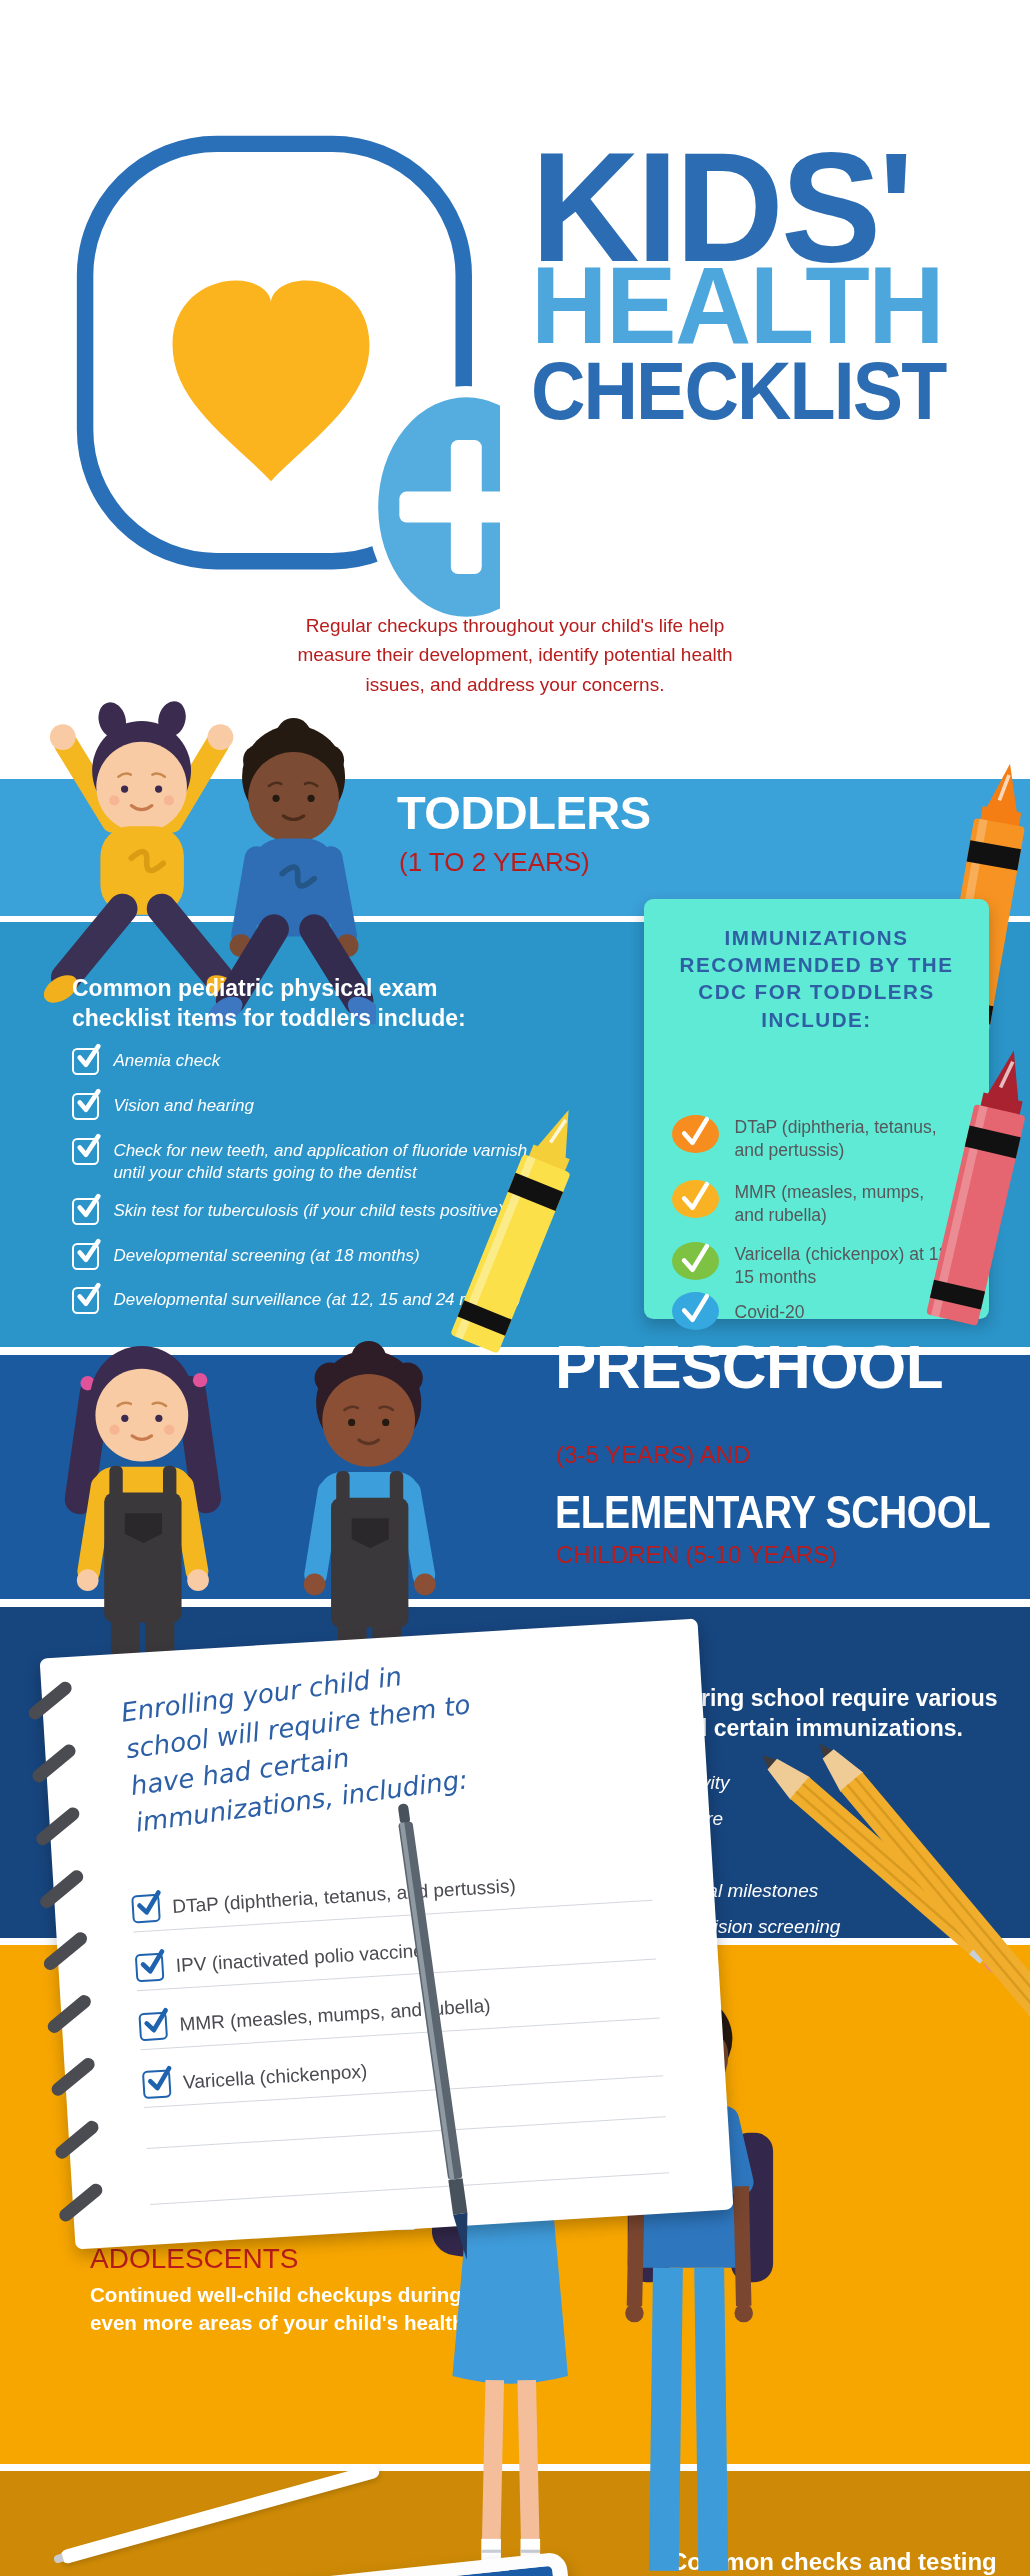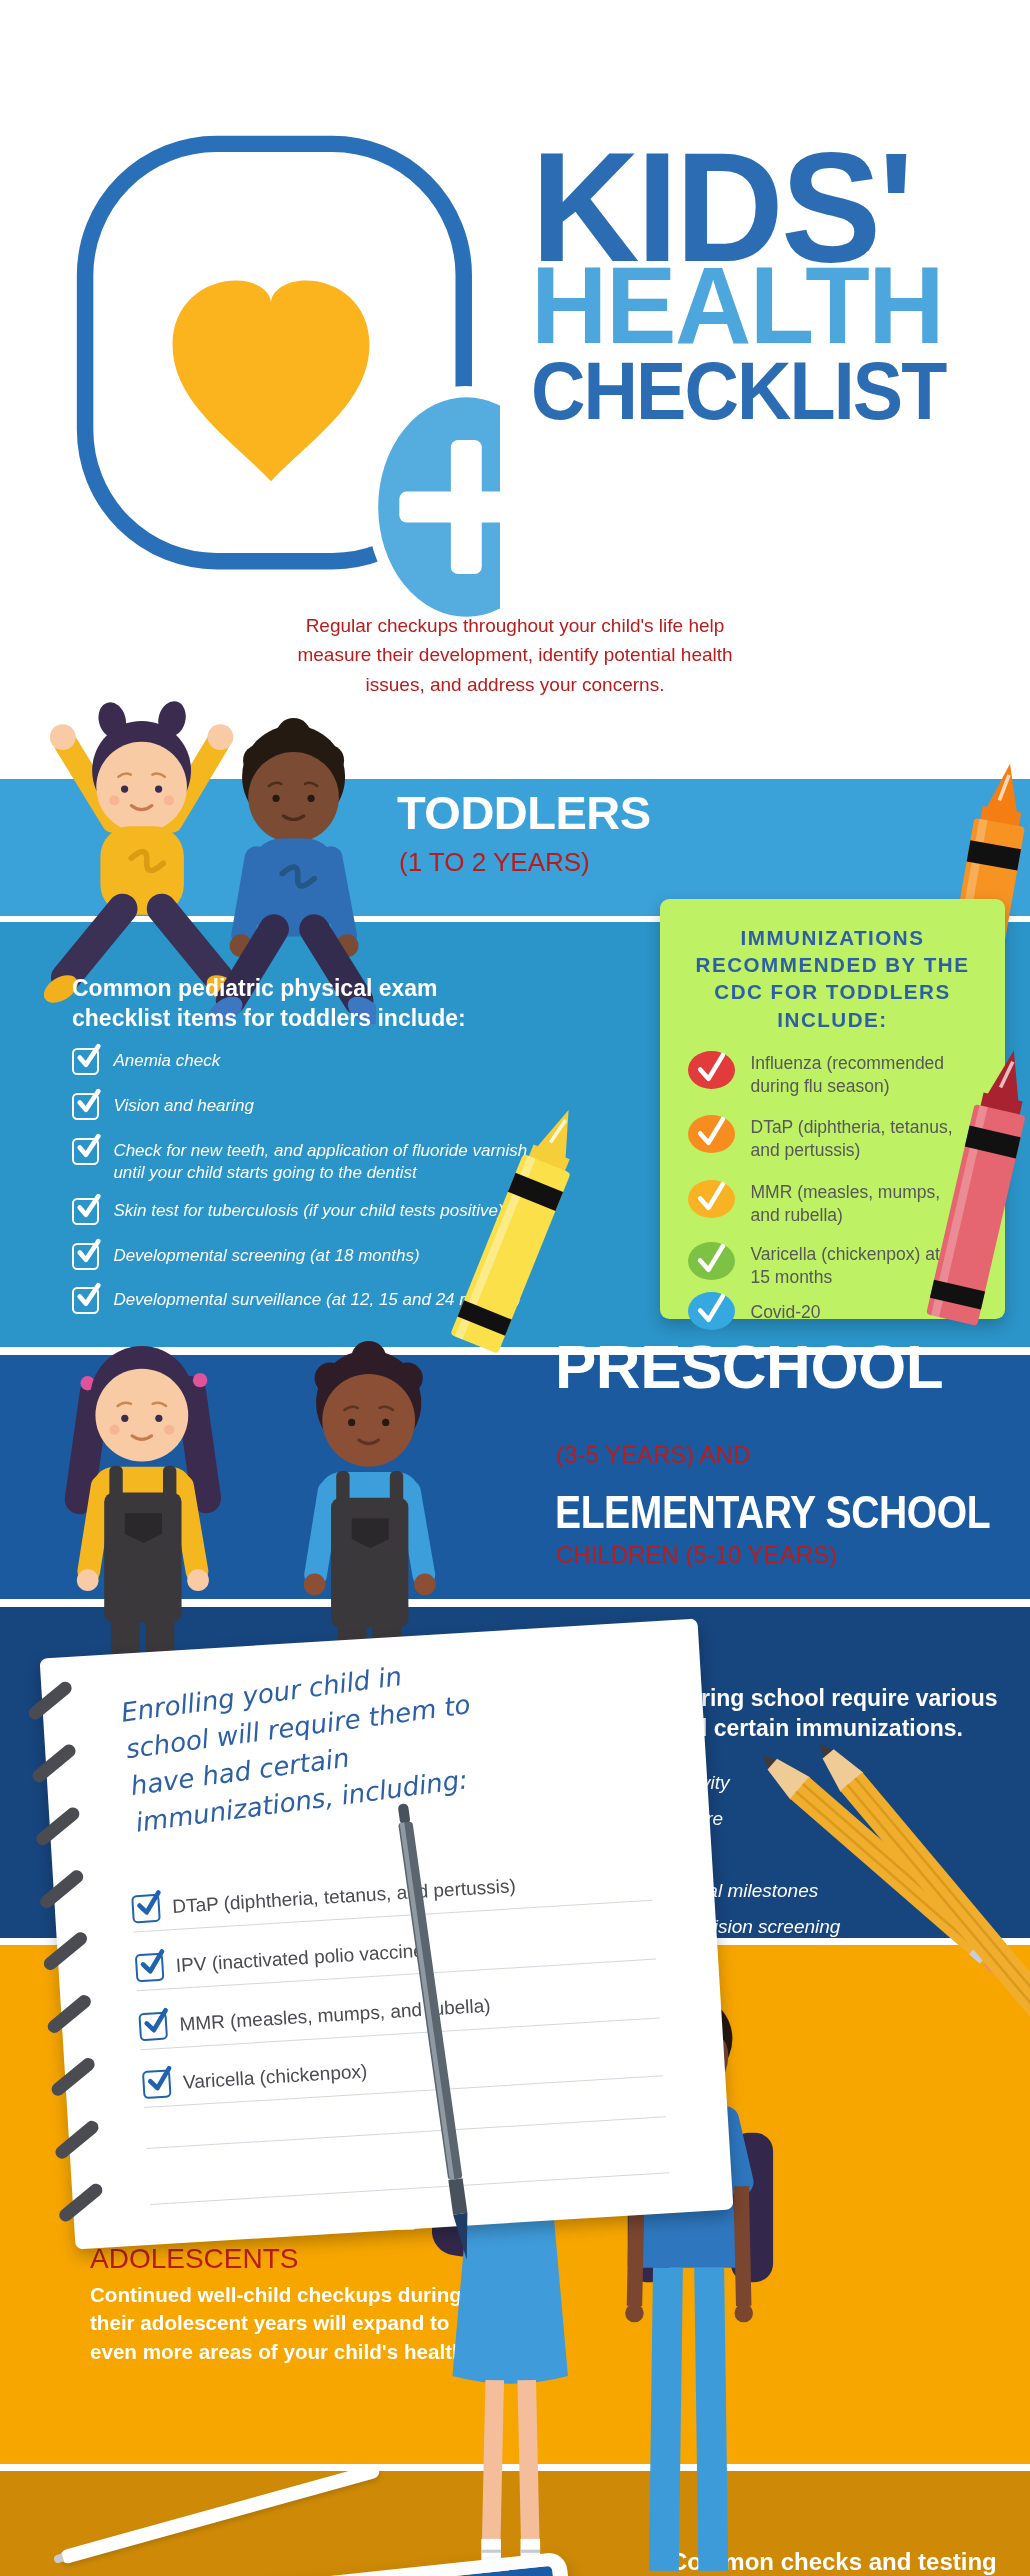--- a/index.html
+++ b/index.html
@@ -24,22 +24,22 @@
   .hband{font-weight:bold;color:#fff;letter-spacing:-0.5px;line-height:1;}
   .sub{color:#b91c1c;line-height:1;}
   
   .crow{position:absolute;display:flex;gap:14.4px;align-items:flex-start;}
   .cbx{flex:0 0 auto;width:23px;height:23px;border:2.6px solid #fff;border-radius:5.2px;position:relative;}
   .cbx svg{position:absolute;left:0.5px;top:-7.7px;overflow:visible;}
   .ck{fill:none;stroke:#fff;stroke-width:9;stroke-linecap:round;stroke-linejoin:round;}
   .lbl{color:#fff;font-size:17px;line-height:1.3;white-space:nowrap;padding-top:2.1px;font-style:italic;}
   .wrap{white-space:normal;}
   
-  #cdc-card{left:644px;top:899px;width:345px;height:420px;background:#bef264;border-radius:9.3px;
-            box-shadow:0 6.2px 14.4px rgba(0,0,0,.22);z-index:6;margin-left:16px;}
+  #cdc-card{left:644px;top:899px;width:345px;height:420px;background:#5eead4;border-radius:9.3px;
+            box-shadow:0 6.2px 14.4px rgba(0,0,0,.22);z-index:6;}
   .cdc-title{position:absolute;left:28px;top:25px;width:289px;text-align:center;color:#2E5FA5;
              font-weight:bold;font-size:20.6px;line-height:1.32;letter-spacing:1.5px;}
   .cdc-row{position:absolute;left:28px;display:flex;gap:15.5px;align-items:flex-start;}
   .cchk{flex:0 0 auto;width:47px;height:38px;border-radius:50%;position:relative;}
   .cchk svg{position:absolute;left:7.2px;top:-2.1px;overflow:visible;}
   .cdc-lbl{color:#57575C;font-size:17.5px;line-height:1.3;padding-top:1px;}
   
   #notepad{left:57px;top:1638px;width:659px;height:592px;background:#fff;border-radius:7.2px;
            box-shadow:0 7.2px 15.5px rgba(0,0,0,.25);transform:rotate(-3.5deg);transform-origin:center;z-index:6;}
   .coil{position:absolute;left:-18.5px;width:52px;height:13px;background:#4B4B52;border-radius:6.7px;transform:rotate(-36deg);}
@@ -211,28 +211,20 @@
     <line x1="77" y1="20" x2="66" y2="72" stroke="#fff" stroke-width="7" opacity=".8"></line>
     <rect x="37" y="88" width="76" height="26" fill="#F4CF3A"></rect>
     <rect x="25" y="112" width="100" height="380" rx="8" fill="#FBE04A"></rect>
     <rect x="35" y="112" width="16" height="380" fill="#fff" opacity=".35"></rect>
     <rect x="25" y="152" width="100" height="40" fill="#111"></rect>
     <rect x="25" y="420" width="100" height="34" fill="#111"></rect>
   </svg>
 
   <div class="abs" id="cdc-card">
     <div class="cdc-title">IMMUNIZATIONS RECOMMENDED BY THE CDC FOR TODDLERS INCLUDE:</div>
-    <div class="cdc-row" style="top:152px;">
-      <span class="cchk" style="background:#E23B3B;">
-          <svg width="31" height="36" viewBox="0 0 60 70">
-            <path class="ck" d="M10 40 L26 58 L54 12"></path>
-          </svg>
-        </span>
-      <span class="cdc-lbl" style="width:222px;">Influenza (recommended during flu season)</span>
-    </div>
     <div class="cdc-row" style="top:216px;">
       <span class="cchk" style="background:#F78D1E;">
           <svg width="31" height="36" viewBox="0 0 60 70">
             <path class="ck" d="M10 40 L26 58 L54 12"></path>
           </svg>
         </span>
       <span class="cdc-lbl" style="width:222px;">DTaP (diphtheria, tetanus, and pertussis)</span>
     </div>
     <div class="cdc-row" style="top:281px;">
       <span class="cchk" style="background:#F9B223;">
@@ -429,21 +421,20 @@
     <rect x="6" y="742" width="28" height="68" fill="#47525C"></rect>
     <polygon points="20,900 6,810 34,810" fill="#1F3C66"></polygon>
   </svg>
 
   <div class="abs hband" style="left:89px;top:2092px;font-size:47px;">MIDDLE</div>
   <div class="abs sub" style="left:90px;top:2146px;font-size:24px;">(9-11 YEARS) AND</div>
   <div class="abs hband" style="left:89px;top:2190px;font-size:47px;">HIGH SCHOOL</div>
   <div class="abs sub" style="left:90px;top:2245px;font-size:28px;">ADOLESCENTS</div>
   <div class="abs w b" style="left:90px;top:2281px;font-size:20.6px;line-height:1.38;">
     <div>Continued well-child checkups during</div>
-    <div>their adolescent years will expand to</div>
     <div>even more areas of your child's health.</div>
   </div>
 
   <svg class="abs" style="left:407px;top:1978px;z-index:5;" width="392" height="665" viewBox="0 0 760 1290">
     <ellipse cx="195" cy="1245" rx="155" ry="26" fill="#B87C04"></ellipse>
     <ellipse cx="545" cy="1252" rx="180" ry="28" fill="#B87C04"></ellipse>
 
     <rect x="58" y="280" width="112" height="260" rx="48" fill="#33284B" transform="rotate(7 114 410)"></rect>
     <circle cx="200" cy="56" r="42" fill="#33254A"></circle>
     <ellipse cx="200" cy="96" rx="18" ry="10" fill="#3F9BDA"></ellipse>

